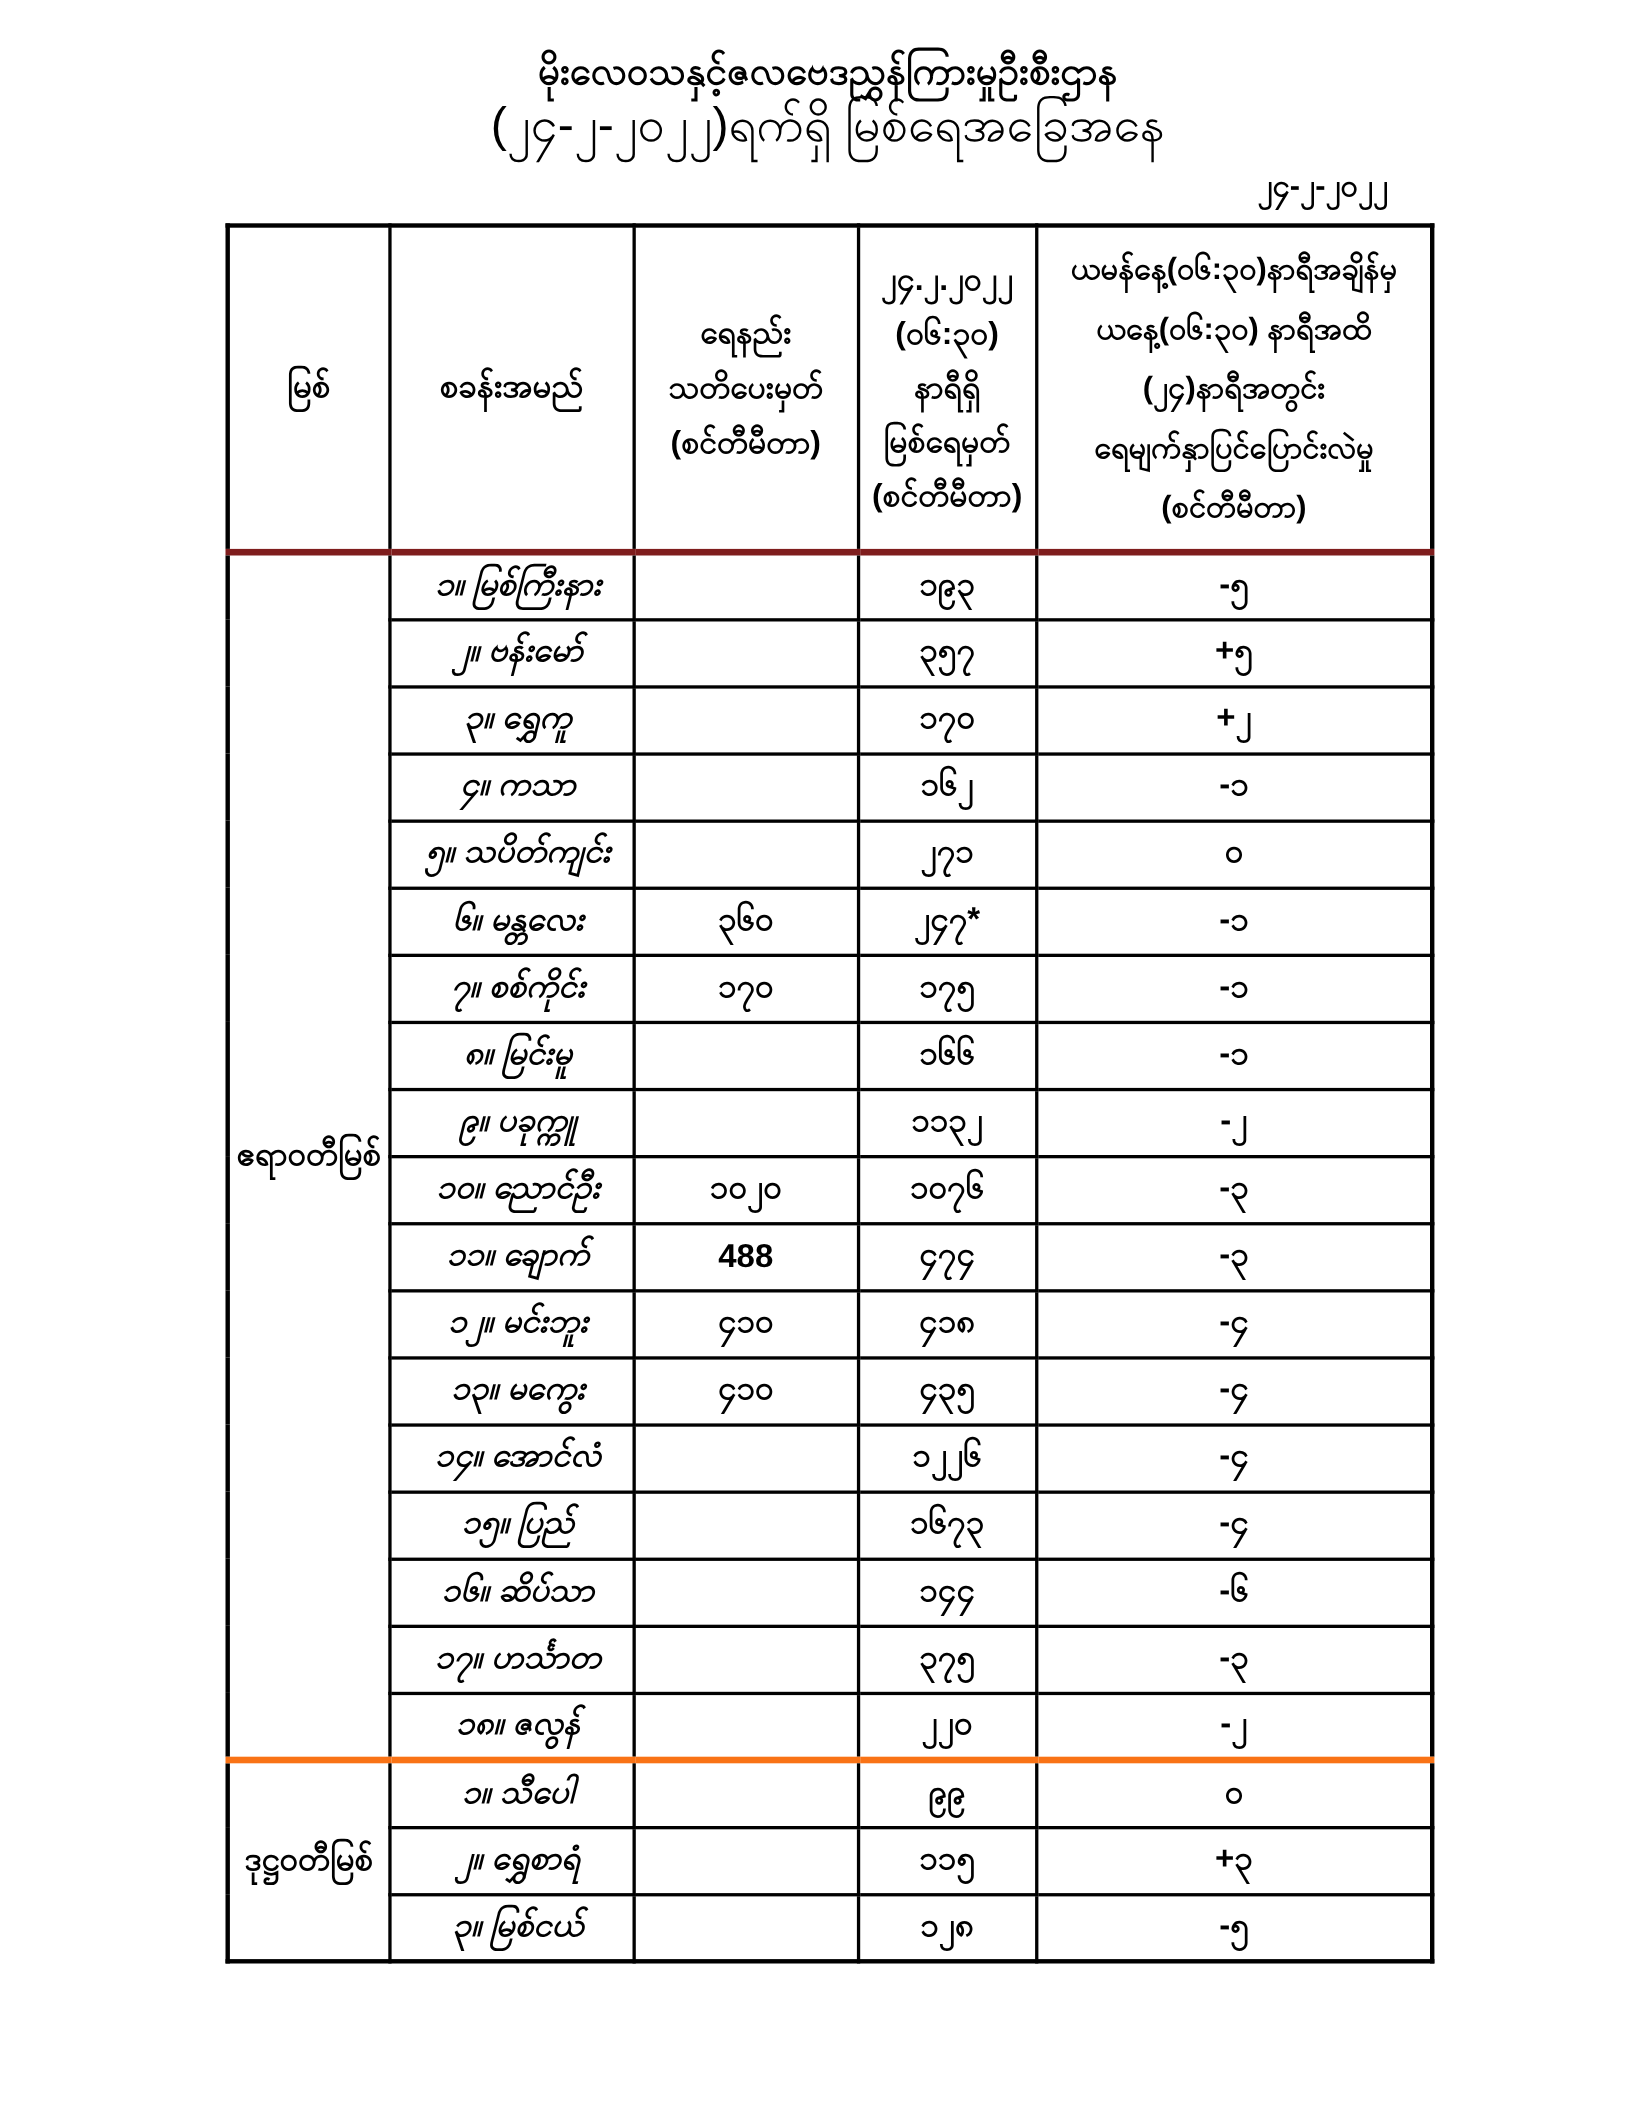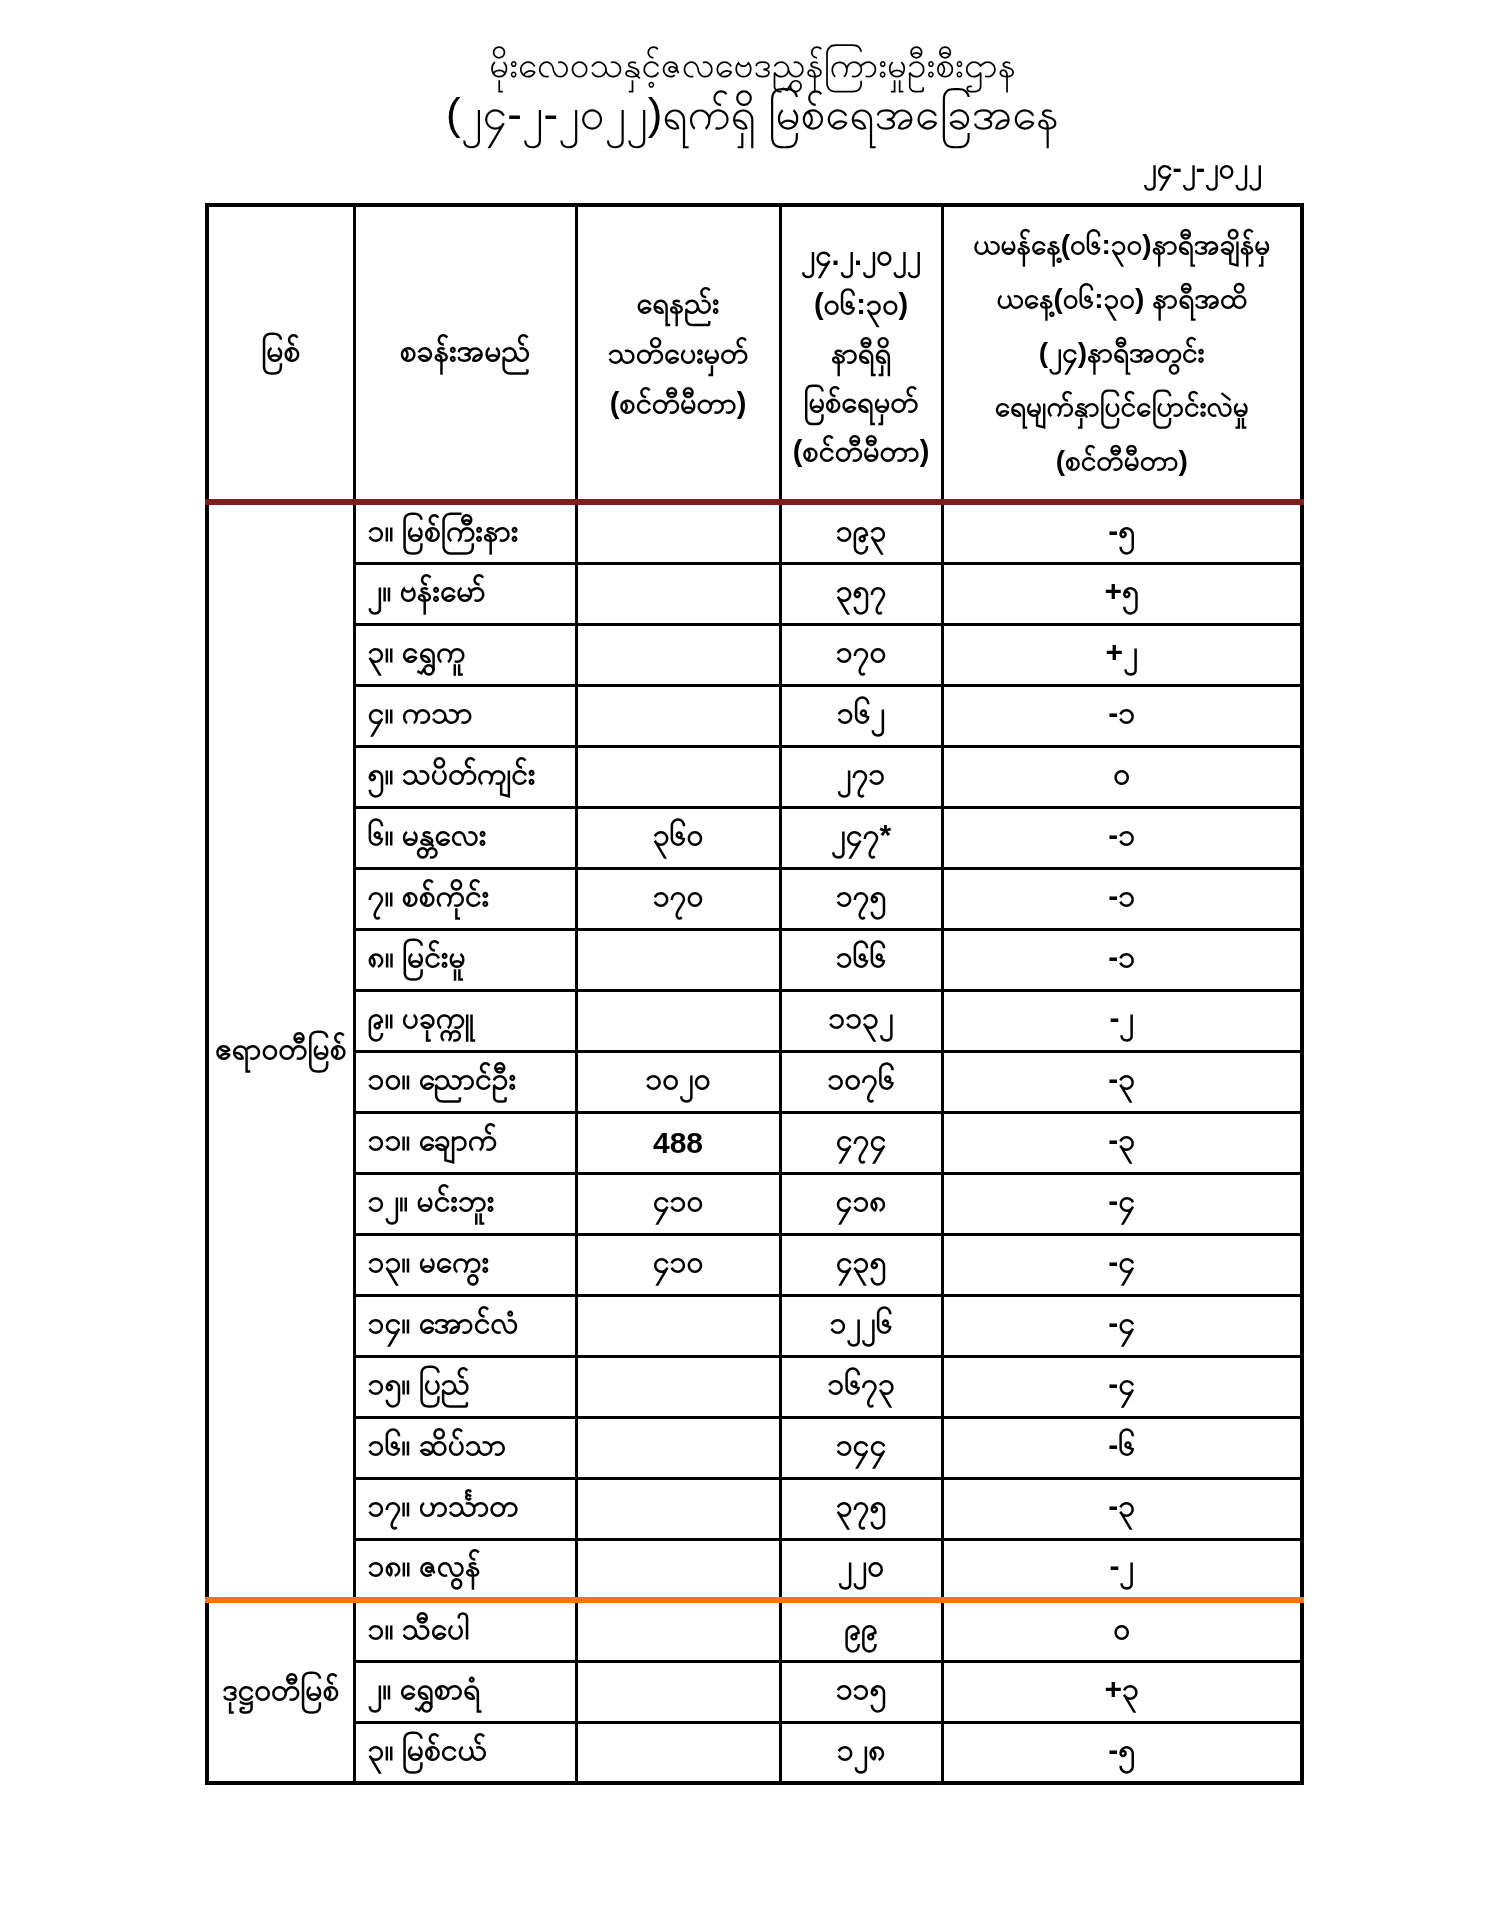--- a/index.html
+++ b/index.html
@@ -12,21 +12,21 @@
   }
   .page { position: absolute; inset: 0; background: #fff; }
 
   .doc-head {
     position: absolute;
     left: 205px; top: 0; width: 1095px;
     text-align: center;
   }
   .title-line1 {
     margin-top: 40px;
-    font-size: 35px; font-weight: normal; line-height: 50px;
+    font-size: 35px; font-weight: bold; line-height: 50px;
   }
   .title-line2 {
     font-size: 44px; font-weight: normal; line-height: 48px;
   }
   .date-line {
     margin-top: 12px;
     text-align: right;
     padding-right: 38px;
     font-size: 28px; font-weight: bold;
   }
@@ -57,23 +57,24 @@
   .h-warning div { font-size: 29px; line-height: 50px; }
   .h-level div   { font-size: 29px; line-height: 49px; }
   .h-change div  { font-size: 28px; line-height: 54px; }
 
   tr.data-row { height: 61px; }
   td.river-cell {
     text-align: center; vertical-align: middle;
     font-size: 30px;
   }
   td.station-cell {
-    text-align: left; vertical-align: middle;
+    text-align: center; vertical-align: middle;
     font-size: 30px;
     padding-left: 12px;
+    font-style: italic;
   }
   td.warning-cell, td.level-cell, td.change-cell {
     text-align: center; vertical-align: middle;
     font-size: 30px;
   }
   tr.group-start td { border-top: 6px solid #f97316; }
 </style>
 </head>
 <body>
 

